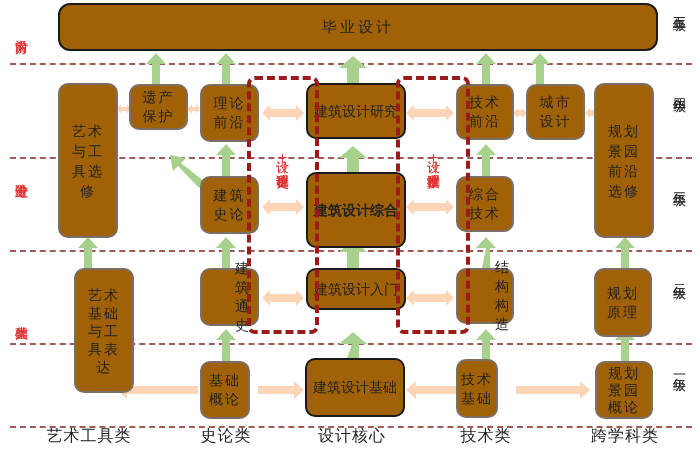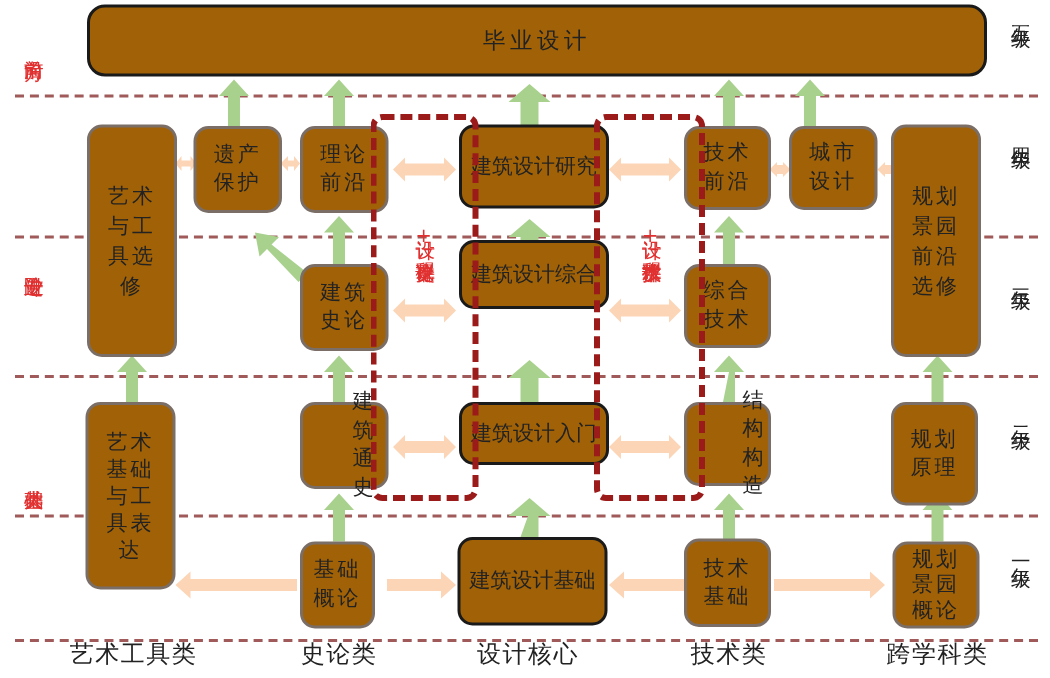--- a/index.html
+++ b/index.html
@@ -90,63 +90,63 @@
 
 <div class="lab bot-lab" style="left:44px">艺术工具类</div>
 <div class="lab bot-lab" style="left:181px">史论类</div>
 <div class="lab bot-lab" style="left:307px">设计核心</div>
 <div class="lab bot-lab" style="left:441px">技术类</div>
 <div class="lab bot-lab" style="left:580px">跨学科类</div>
 
 <div class="box" style="left:58px; top:83px; width:60px; height:155px;">
   <span style="width:34px; display:block; line-height:20px;">艺术与工具选修</span>
 </div>
-<div class="box" style="left:57px; top:268px; width:60px; height:125px;">
+<div class="box" style="left:74px; top:268px; width:60px; height:125px;">
   <span style="width:34px; display:block; line-height:18px;">艺术基础与工具表达</span>
 </div>
 
-<div class="box" style="left:129px; top:84px; width:59px; height:58px;">
+<div class="box" style="left:129px; top:84px; width:59px; height:46px;">
   <span style="width:34px; display:block;">遗产保护</span>
 </div>
 <div class="box" style="left:200px; top:84px; width:59px; height:58px;">
   <span style="width:34px; display:block;">理论前沿</span>
 </div>
 <div class="box" style="left:200px; top:176px; width:59px; height:58px;">
   <span style="width:34px; display:block;">建筑史论</span>
 </div>
 <div class="box" style="left:200px; top:268px; width:59px; height:58px;padding-left:27px;">
   <span style="width:34px; display:block;">建筑通史</span>
 </div>
 <div class="box" style="left:200px; top:361px; width:50px; height:58px;">
   <span style="width:34px; display:block;">基础概论</span>
 </div>
 
 <div class="box core" style="left:306px; top:83px; width:100px; height:56px;">
   <span style="letter-spacing:0">建筑设计研究</span>
 </div>
-<div class="box core" style="left:306px; top:160px; width:100px; height:46px;">
+<div class="box core" style="left:306px; top:172px; width:100px; height:76px;font-weight:bold;">
   <span style="letter-spacing:0">建筑设计综合</span>
 </div>
 <div class="box core" style="left:306px; top:268px; width:100px; height:42px;">
   <span style="letter-spacing:0">建筑设计入门</span>
 </div>
 <div class="box core" style="left:305px; top:358px; width:100px; height:59px;">
   <span style="letter-spacing:0">建筑设计基础</span>
 </div>
 
 <div class="box" style="left:456px; top:84px; width:58px; height:56px;">
   <span style="width:34px; display:block;">技术前沿</span>
 </div>
 <div class="box" style="left:456px; top:176px; width:58px; height:56px;">
   <span style="width:34px; display:block;">综合技术</span>
 </div>
 <div class="box" style="left:456px; top:268px; width:58px; height:56px;padding-left:36px;">
   <span style="width:34px; display:block;">结构构造</span>
 </div>
-<div class="box" style="left:456px; top:359px; width:58px; height:59px;">
+<div class="box" style="left:456px; top:359px; width:42px; height:59px;">
   <span style="width:34px; display:block;">技术基础</span>
 </div>
 
 <div class="box" style="left:526px; top:84px; width:59px; height:56px;">
   <span style="width:34px; display:block;">城市设计</span>
 </div>
 <div class="box" style="left:594px; top:83px; width:60px; height:155px;">
   <span style="width:34px; display:block; line-height:20px;">规划景园前沿选修</span>
 </div>
 <div class="box" style="left:594px; top:268px; width:58px; height:69px;">

